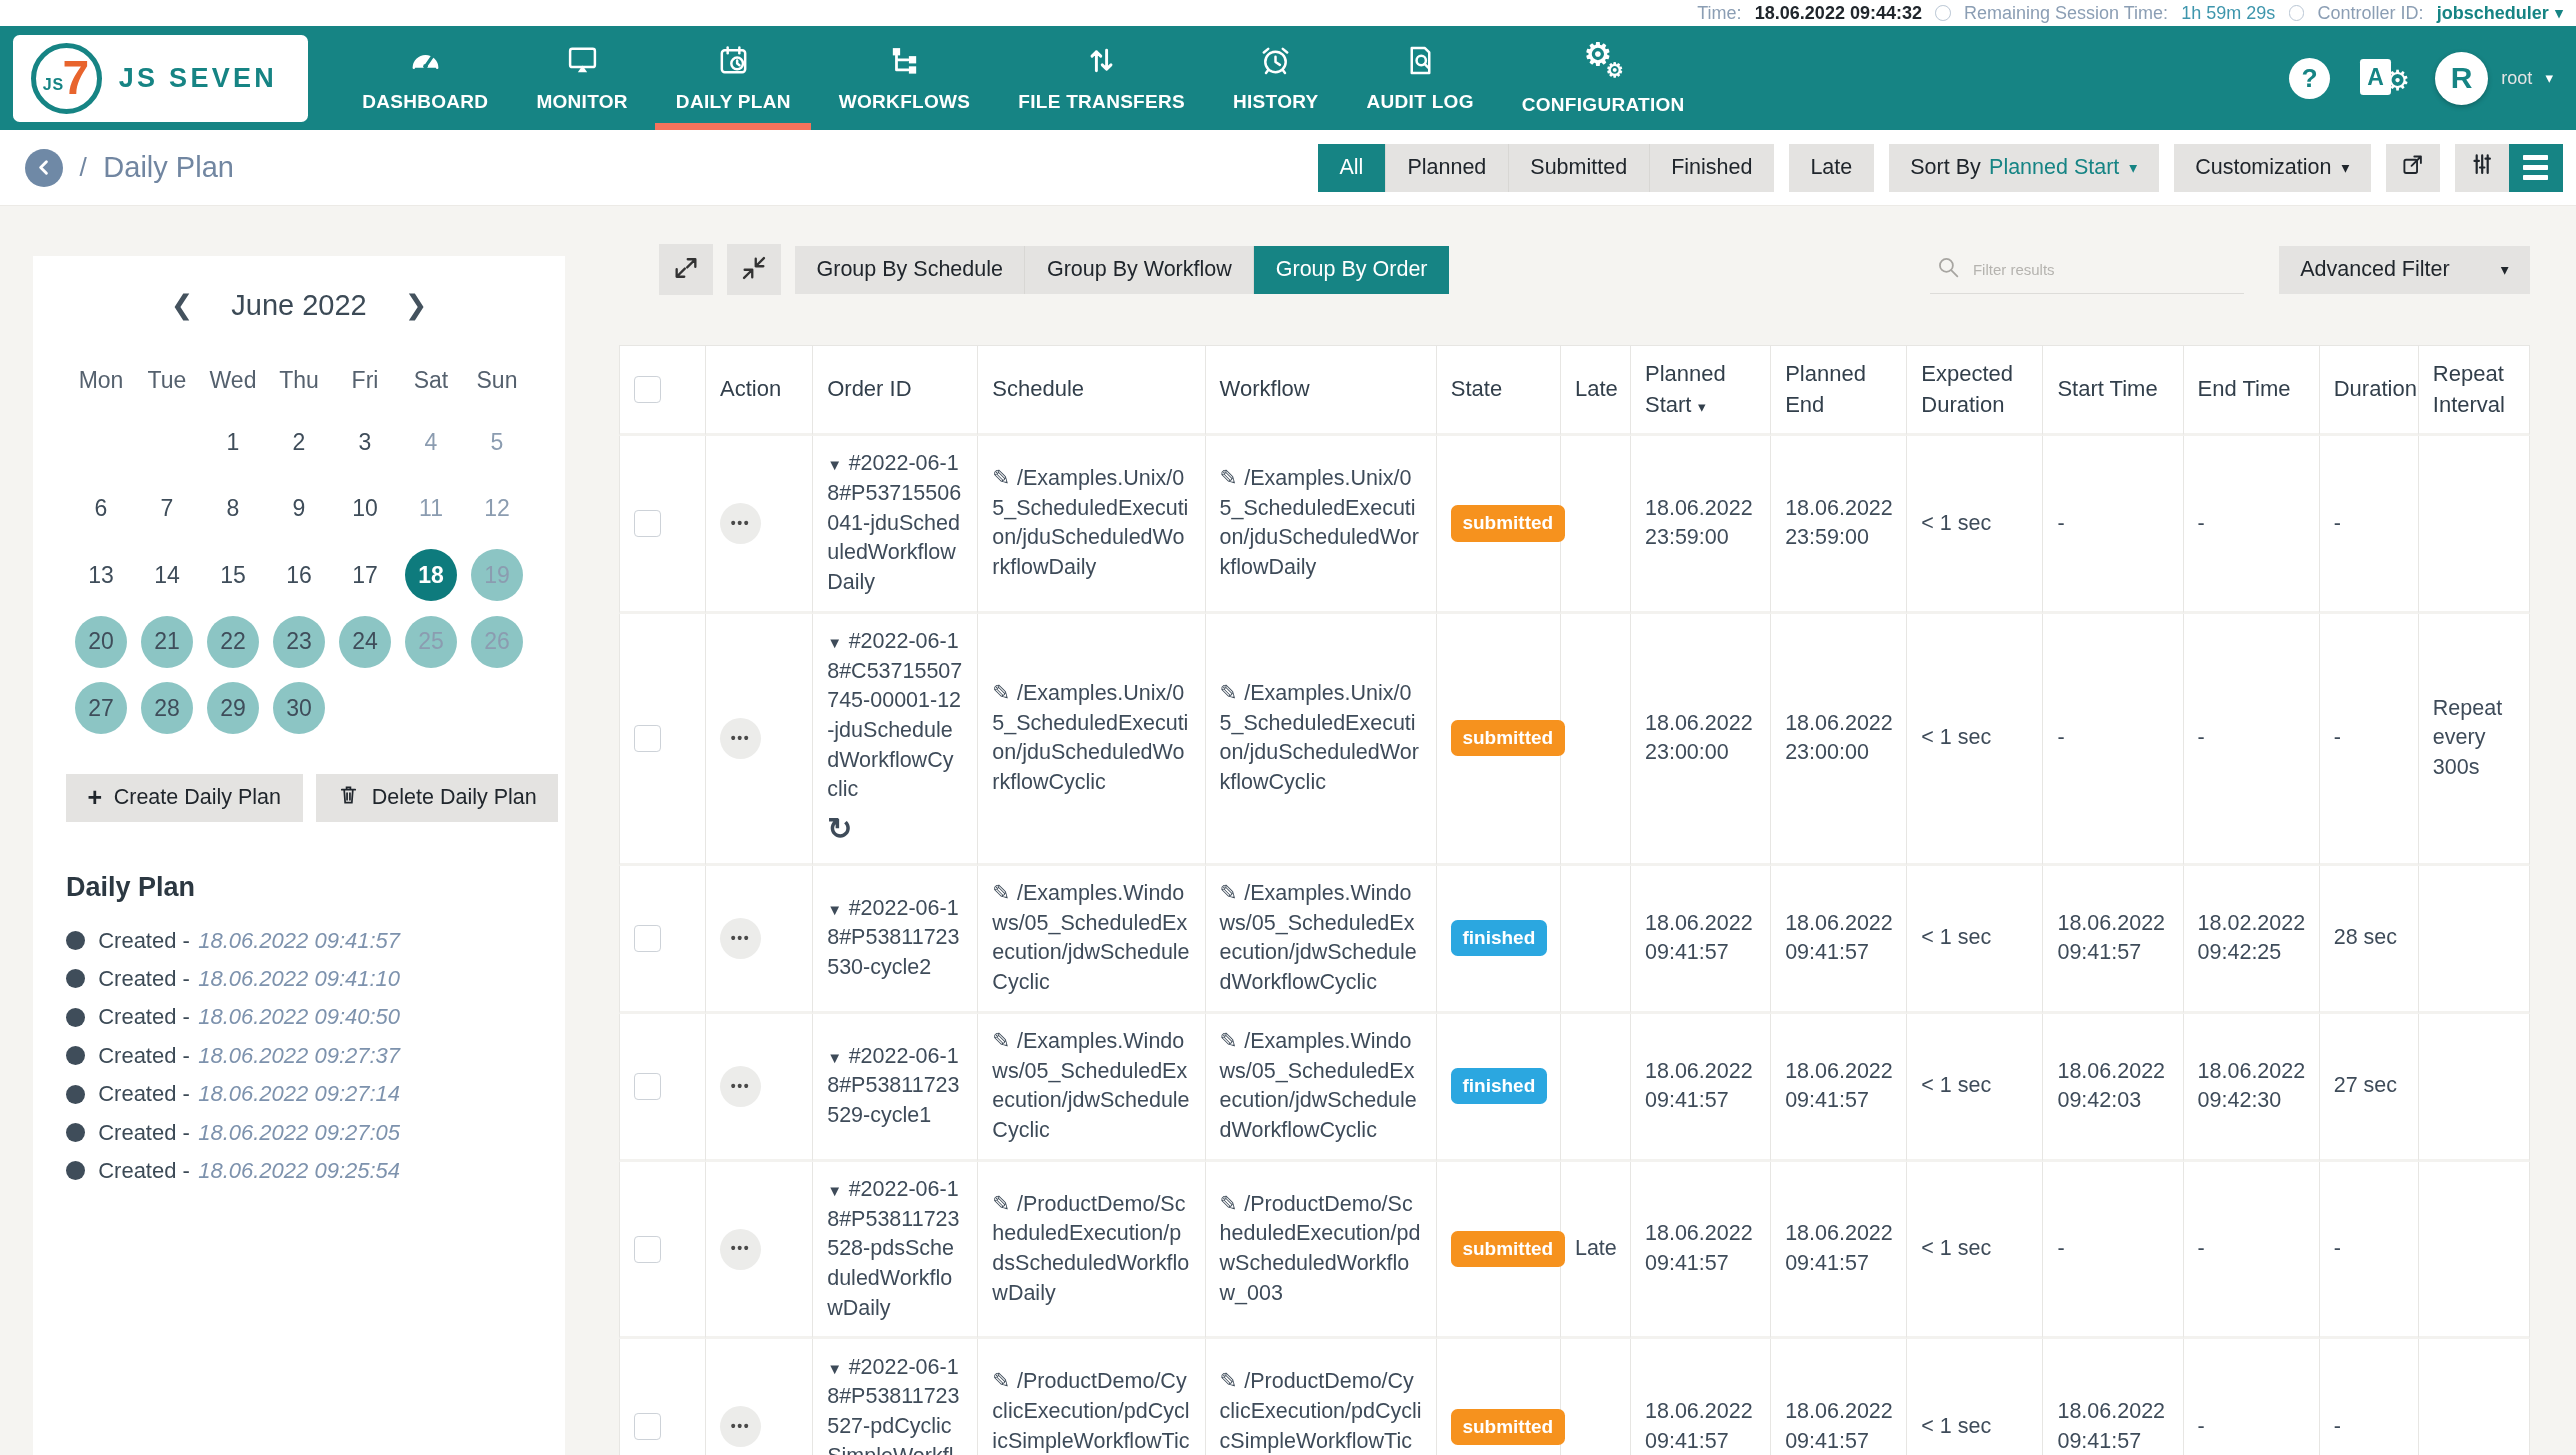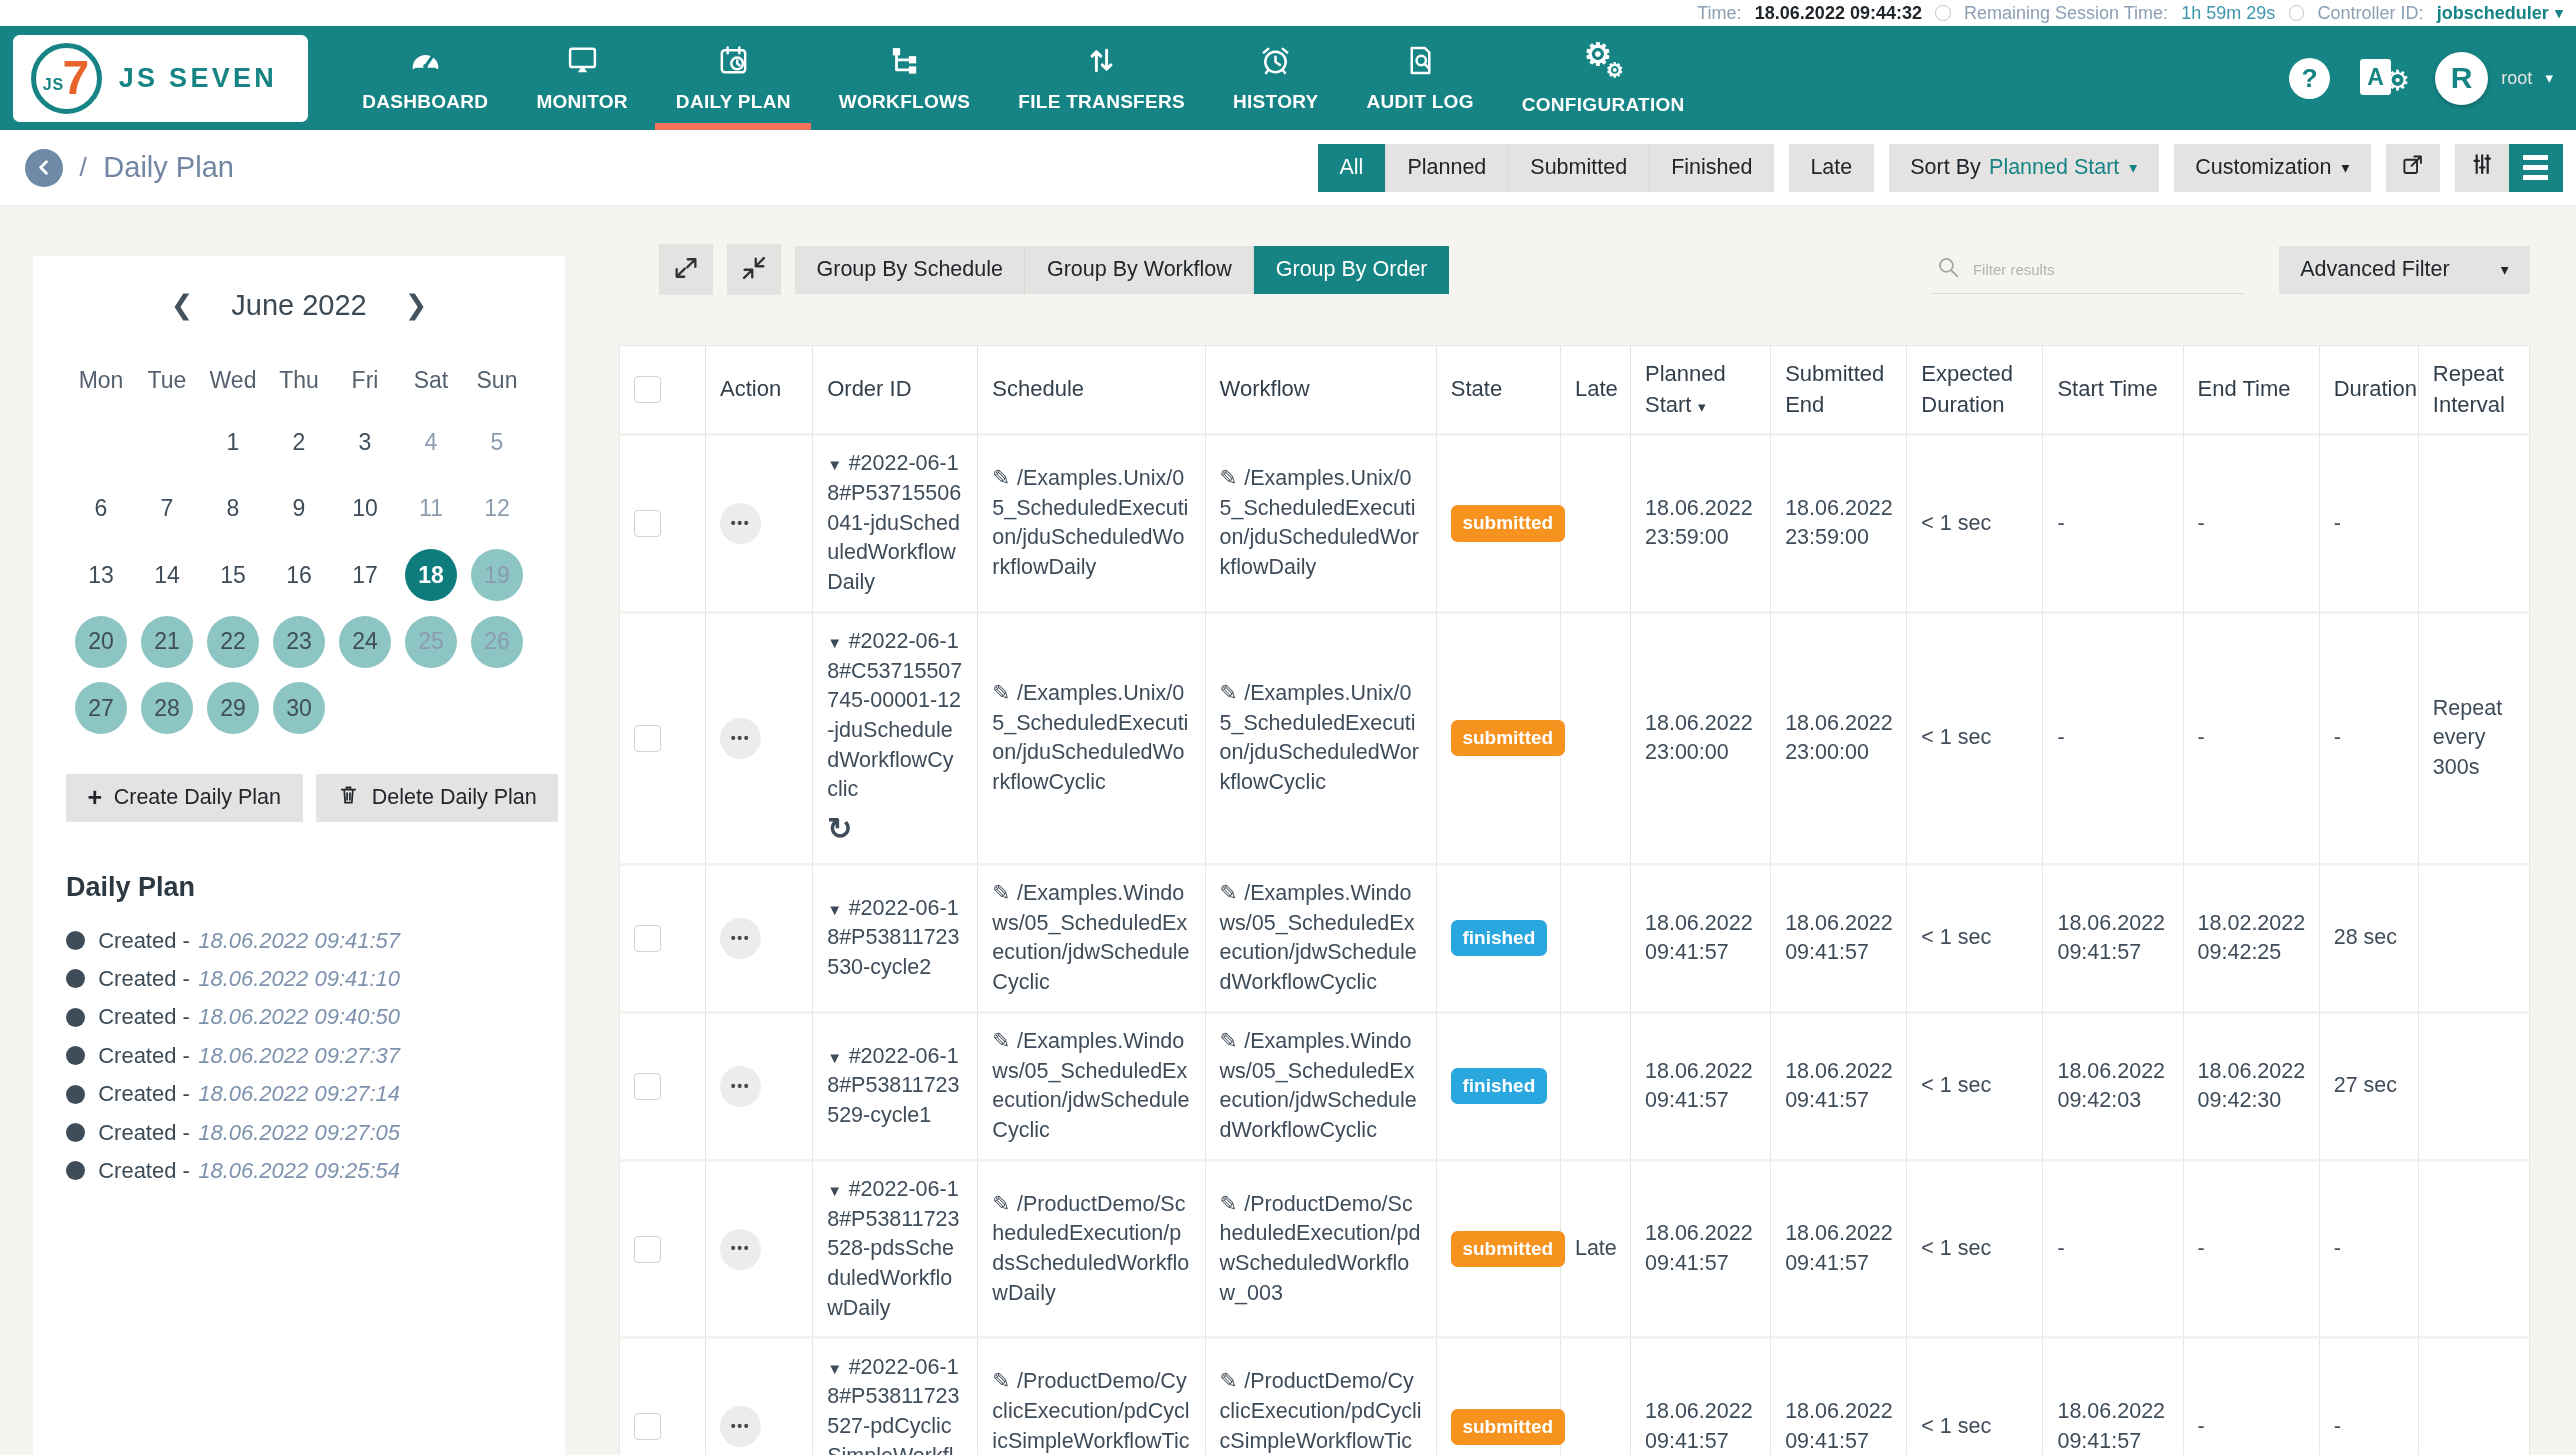--- a/index.html
+++ b/index.html
@@ -490,21 +490,21 @@
                 <th>
                   <div class="cb"></div>
                 </th>
                 <th><span>Action</span></th>
                 <th><span>Order ID</span></th>
                 <th><span>Schedule</span></th>
                 <th><span>Workflow</span></th>
                 <th><span>State</span></th>
                 <th><span>Late</span></th>
                 <th><span>Planned Start</span><span class="sort-caret">▾</span></th>
-                <th><span>Submitted End</span></th>
+                <th><span>Planned End</span></th>
                 <th><span>Expected Duration</span></th>
                 <th><span>Start Time</span></th>
                 <th><span>End Time</span></th>
                 <th><span>Duration</span></th>
                 <th><span>Repeat Interval</span></th>
               </tr>
             </thead>
             <tbody>
               <tr>
                 <td>

